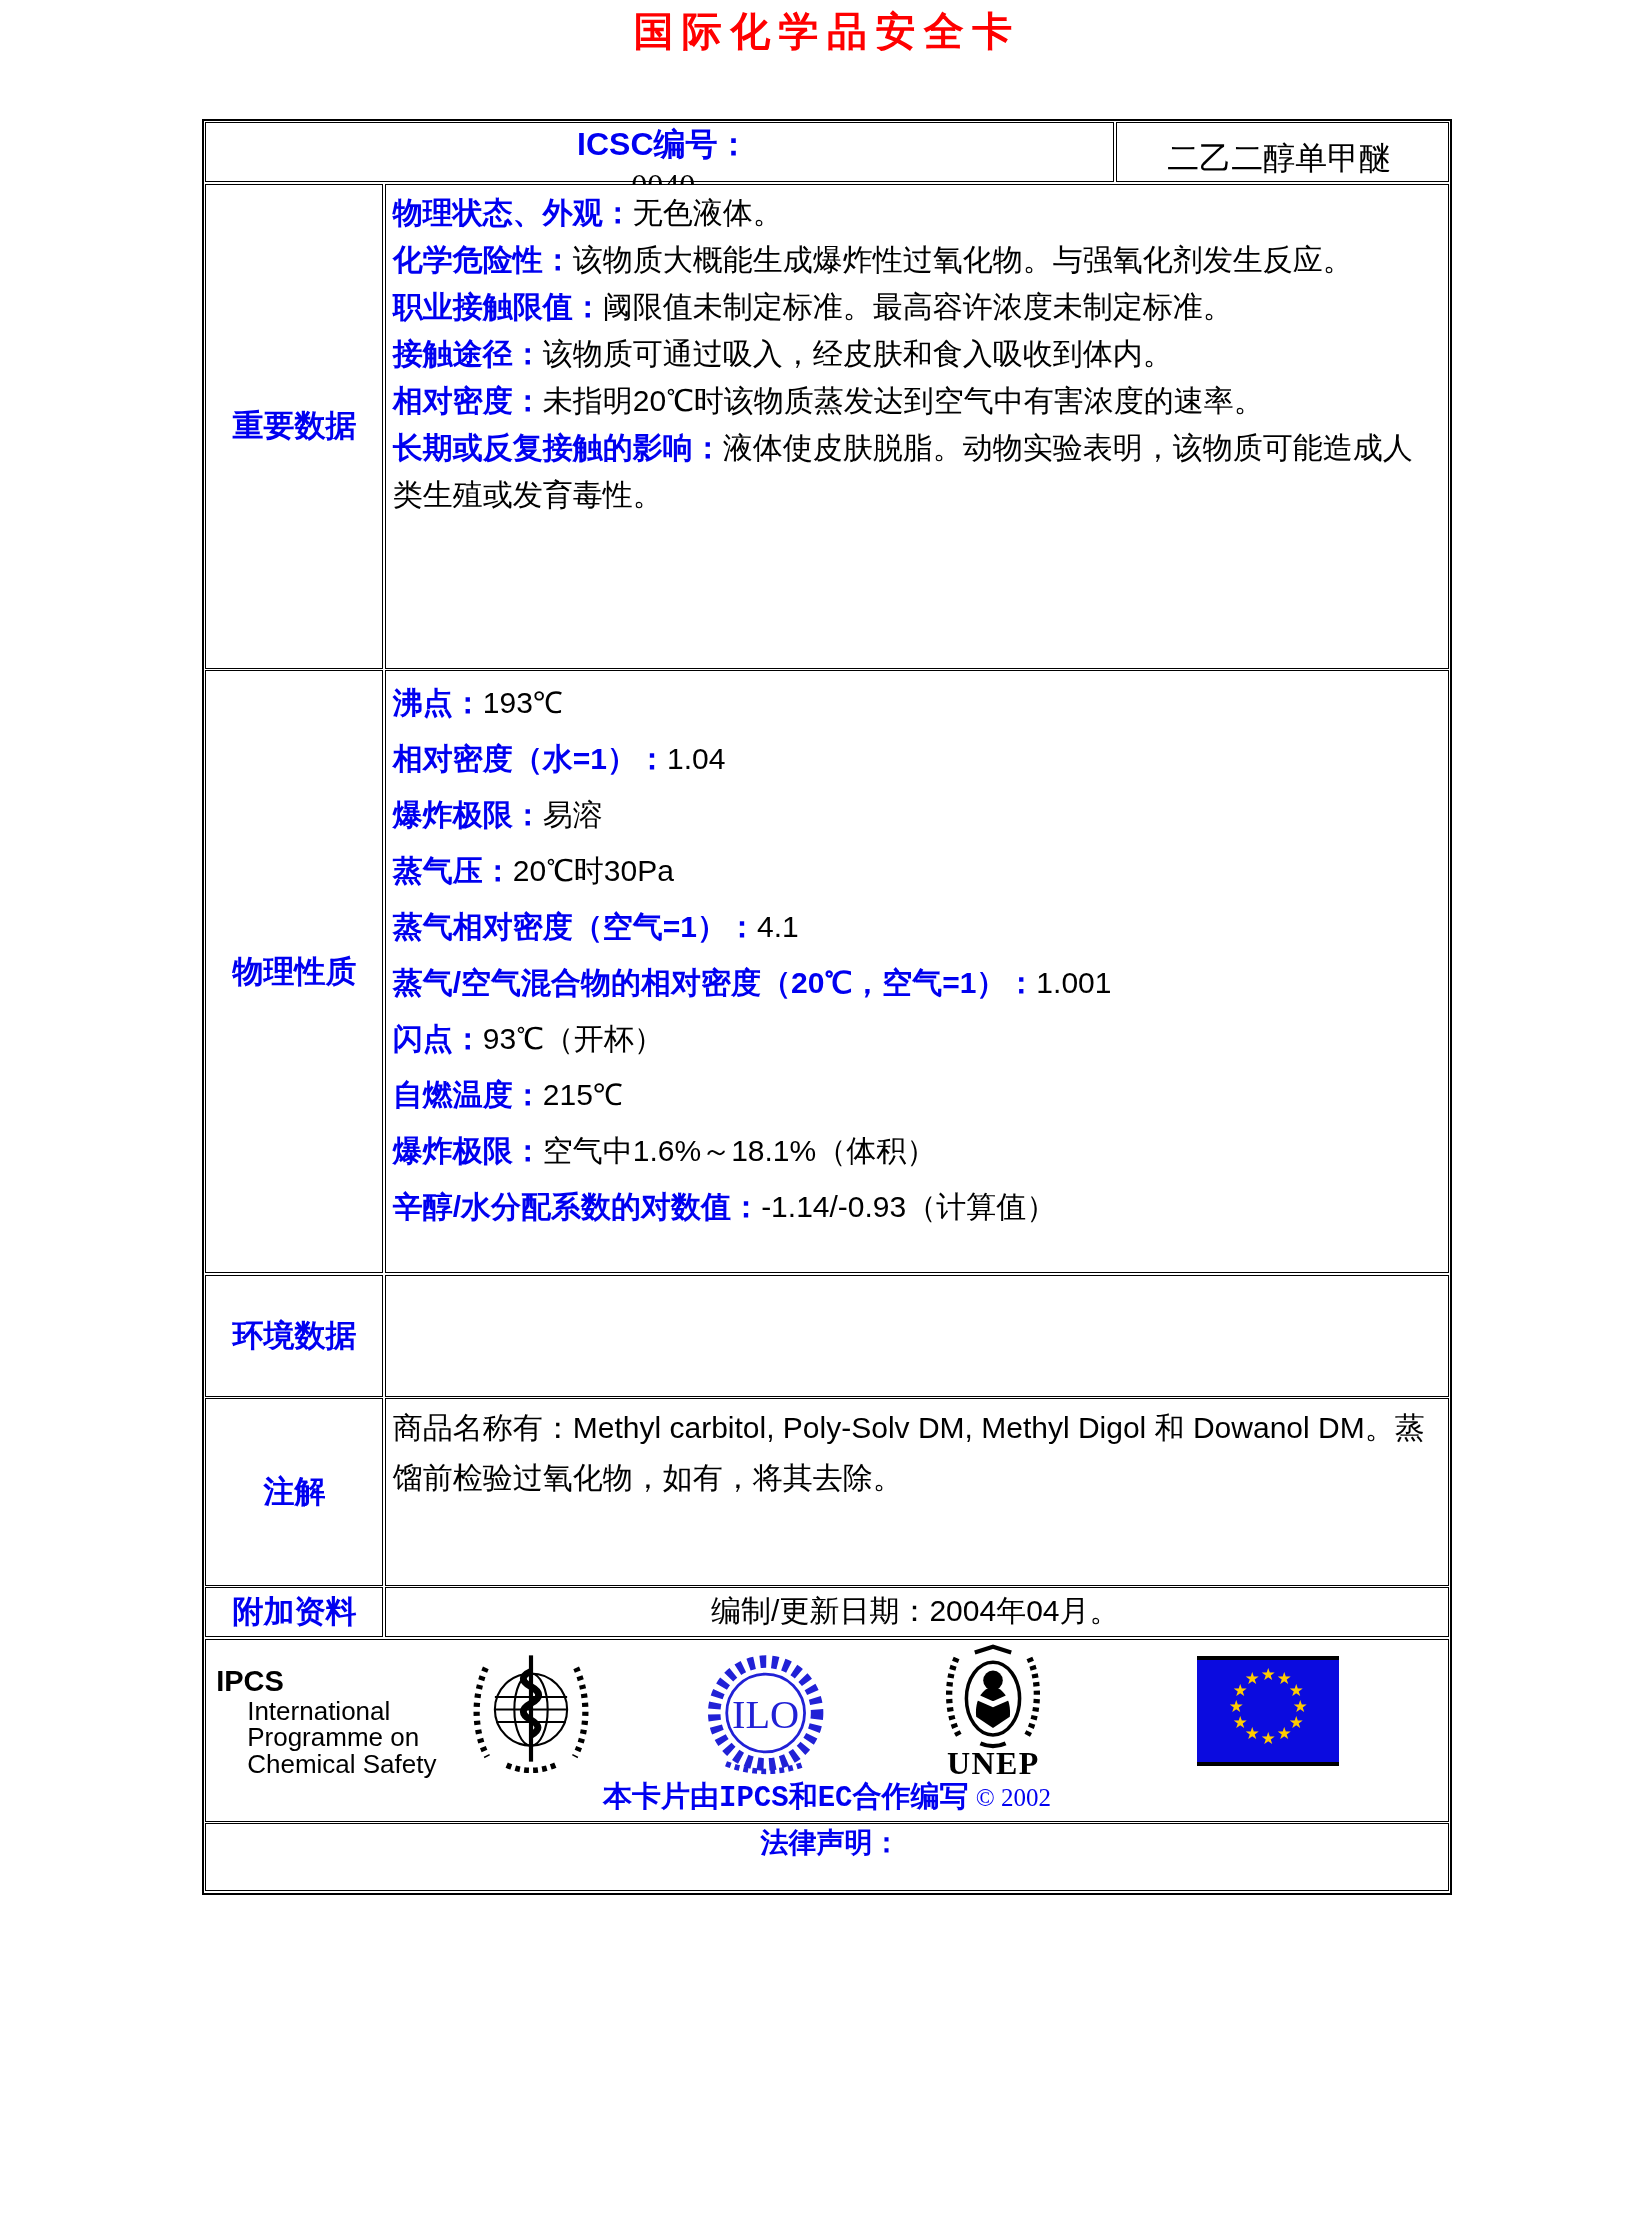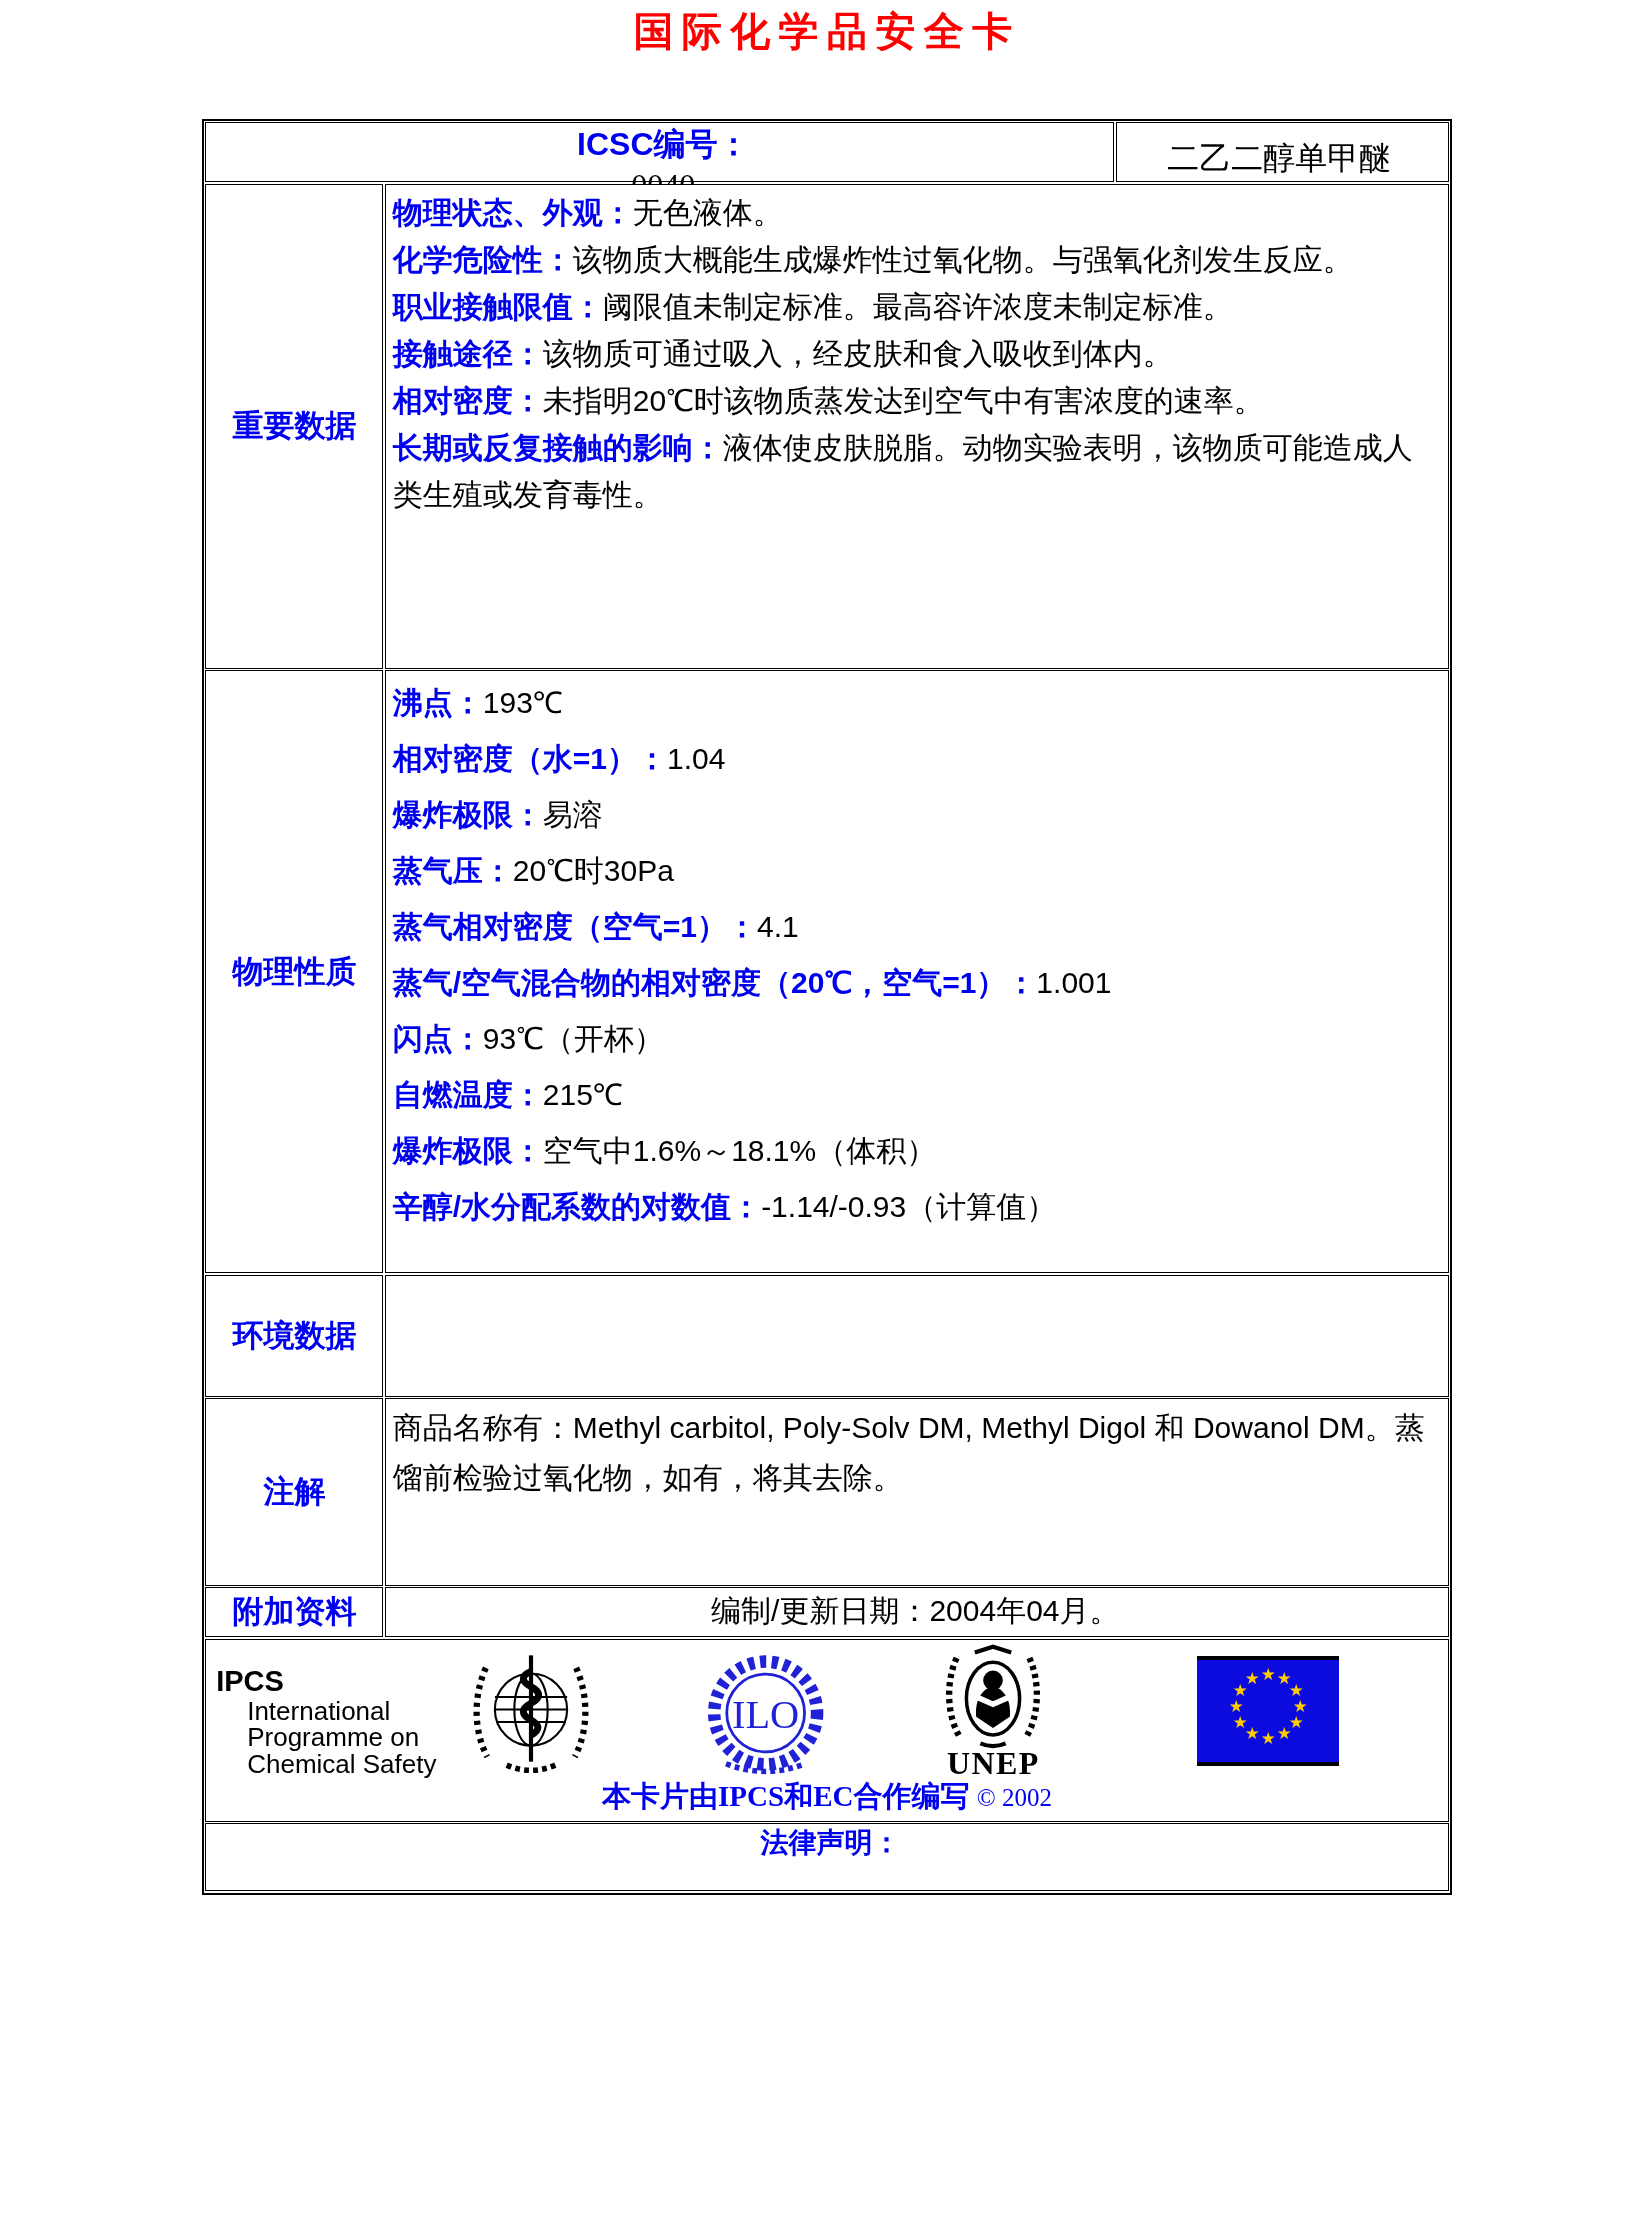--- a/index.html
+++ b/index.html
@@ -55,21 +55,21 @@
   .logo-ilo{left:499px;}
   .logo-unep{left:738px;top:4.2px;text-align:center;}
   .unep-word{font-family:"Liberation Serif", serif;font-weight:bold;font-size:32px;
     letter-spacing:1.4px;margin-top:-5.6px;}
   .eu-flag{position:absolute;left:991px;top:16.7px;width:142px;height:102px;
     background:#0b0bdf;border-top:4.2px solid #000;border-bottom:4.2px solid #000;}
   .eu-star{position:absolute;color:#ffcc00;font-size:16.7px;line-height:16.7px;width:16.7px;
     text-align:center;transform:translate(-8.4px,-8.4px);}
   .ipcs-caption{position:absolute;left:0;bottom:4.2px;width:100%;text-align:center;
     font-size:29px;color:#0000f0;}
-  .caption-main{font-weight:bold;font-family:Liberation Serif, serif;}
+  .caption-main{font-weight:bold;font-family:Liberation Mono, monospace;}
   .caption-copy{font-family:"Liberation Serif", serif;font-size:25px;}
   
   .legal-cell{flex:1;display:flex;align-items:center;padding-left:7px;font-size:28px;}
 </style>
 </head>
 <body>
 
 <div class="page-title">国际化学品安全卡</div>
 
 <div class="card">

